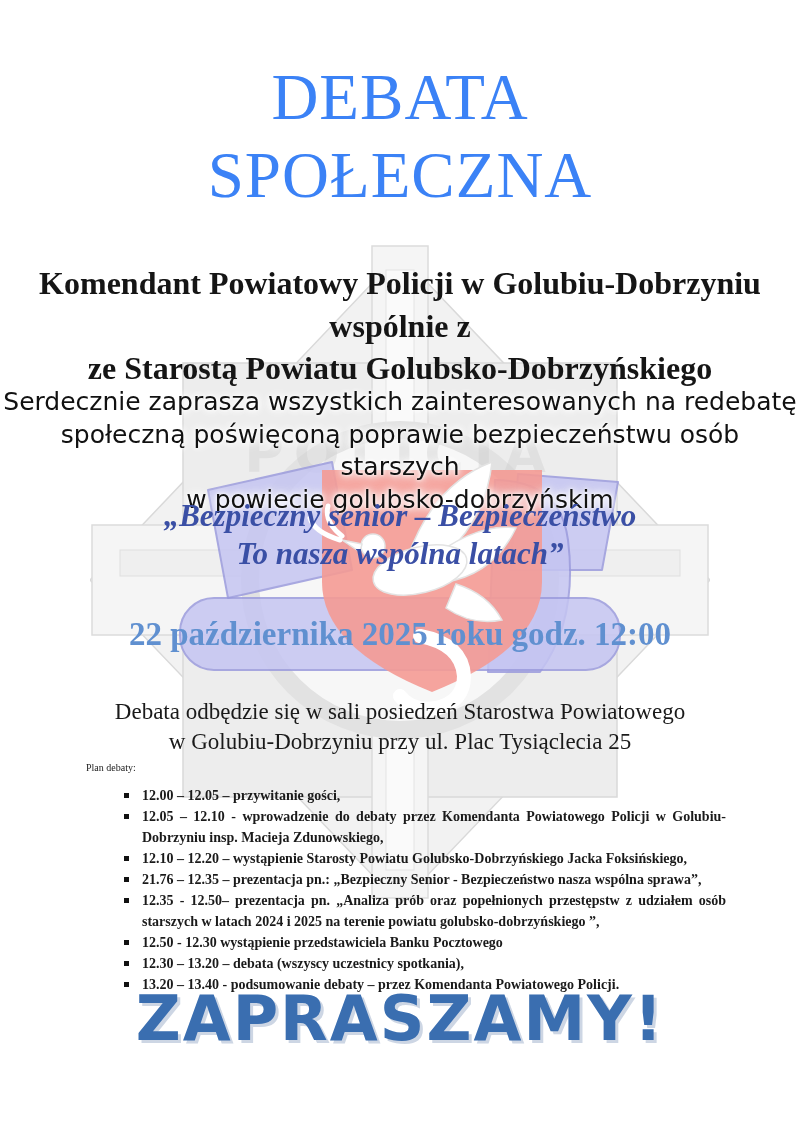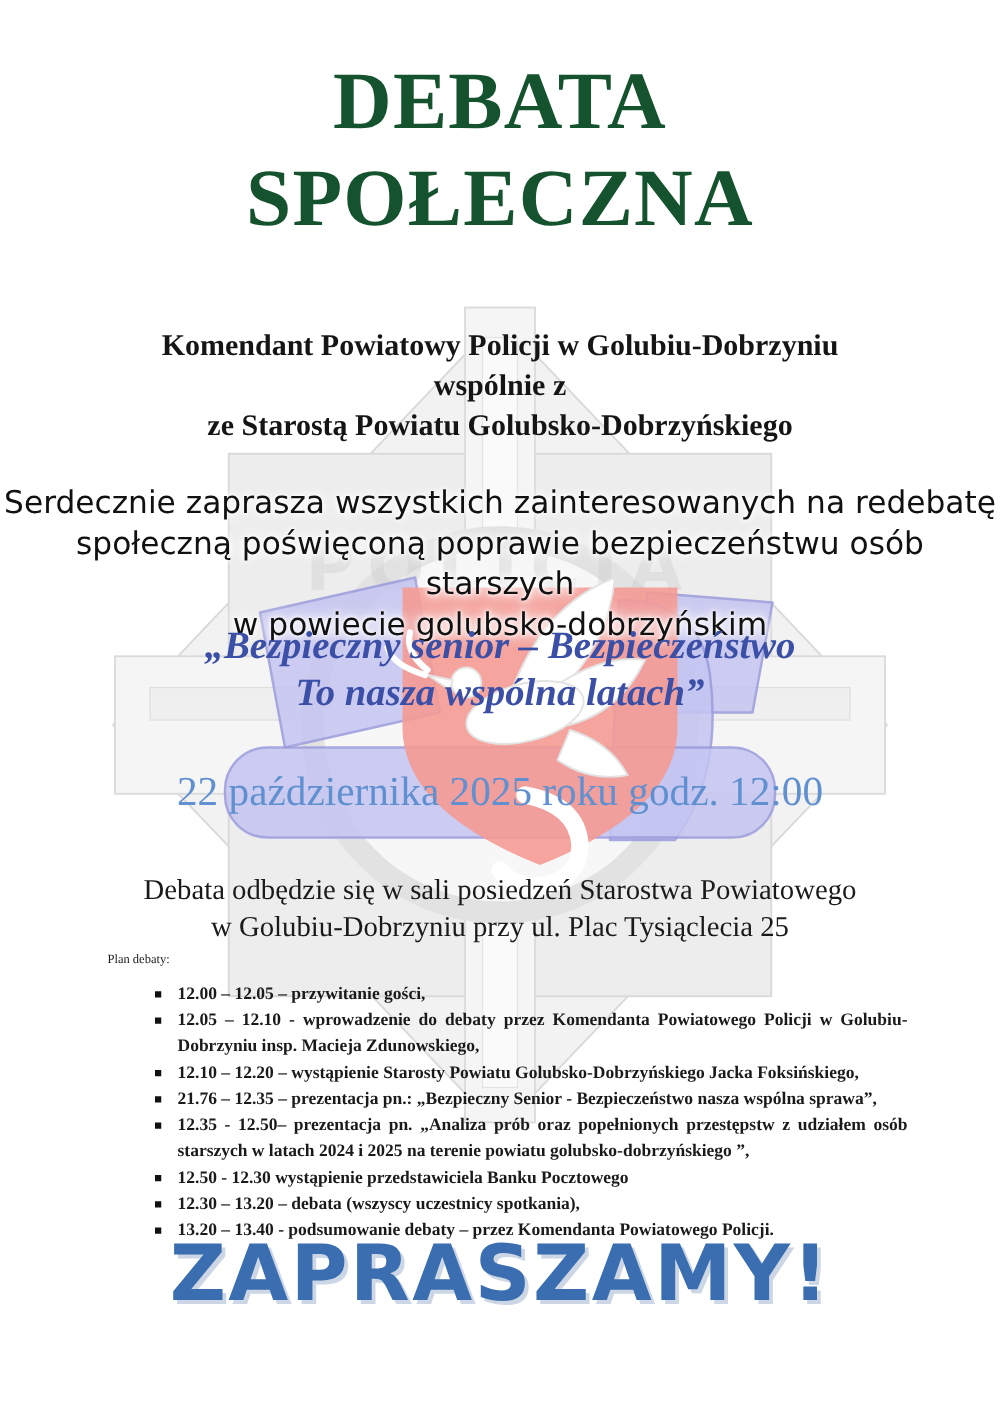--- a/index.html
+++ b/index.html
@@ -17,44 +17,44 @@
   
   .watermark{
     position:absolute;
     left:90px;top:240px;
     width:620px;height:700px;
     z-index:0;
   }
   
   .layer{position:absolute;left:0;width:800px;z-index:1;text-align:center;}
   .title{
-    top:42px;
-    font-size:65px;line-height:1.2;font-weight:700;
-    color:#14532d;letter-spacing:1px;
+    top:58px;
+    font-size:65px;line-height:1.2;font-weight:400;
+    color:#3b82f6;letter-spacing:1px;
   }
   .organizer{
     top:262px;
-    font-size:24px;line-height:1.33;font-weight:700;
+    font-size:32px;line-height:1.33;font-weight:700;
     color:#151515;
   }
   .invitation{
     top:386px;
     font-family:"DejaVu Sans","Liberation Sans",sans-serif;
     font-size:25px;line-height:1.3;
     color:#111111;
     text-shadow:0 0 3px #fff,0 0 6px #fff,0 0 10px #fff,0 0 14px #fff;
   }
   .quote{
     top:497px;
     font-size:31px;line-height:1.22;font-weight:700;font-style:italic;
     color:#3A4FA5;
   }
   .datetime{
     top:616px;
-    font-size:33px;font-weight:400;
+    font-size:33px;font-weight:700;
     color:#6090D0;
   }
   .venue{
     top:697px;
     font-size:23px;line-height:1.3;
     color:#1A1A1A;
   }
   .agenda{
     top:762px;left:86px;width:652px;
     text-align:left;

